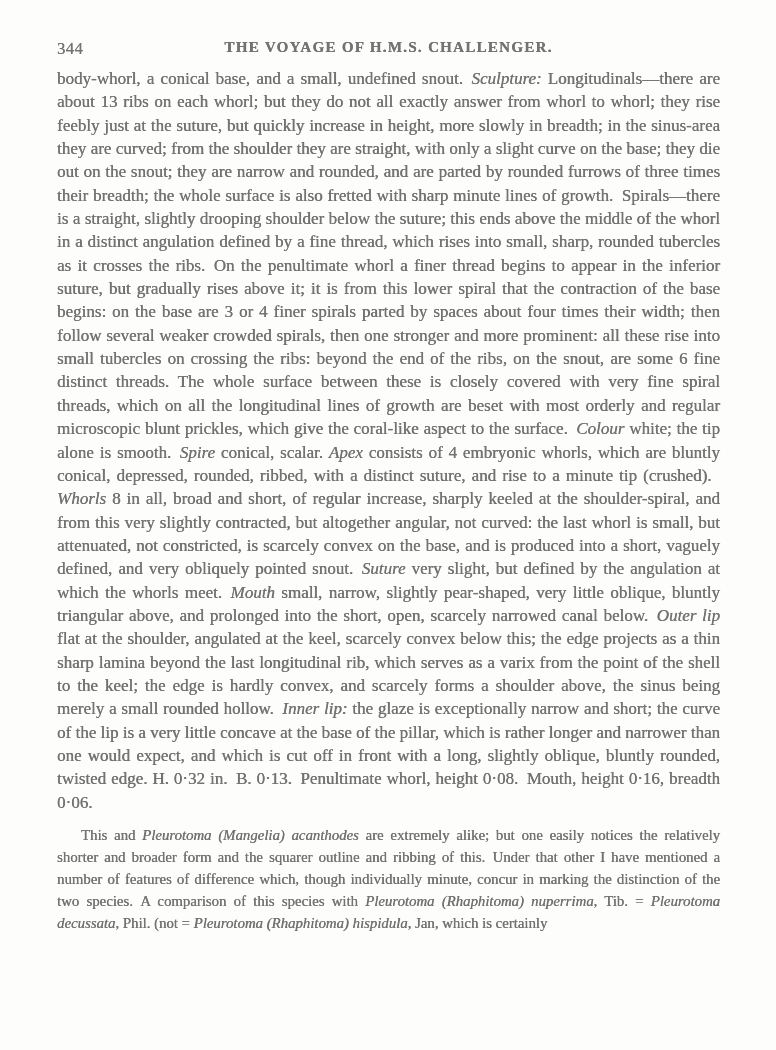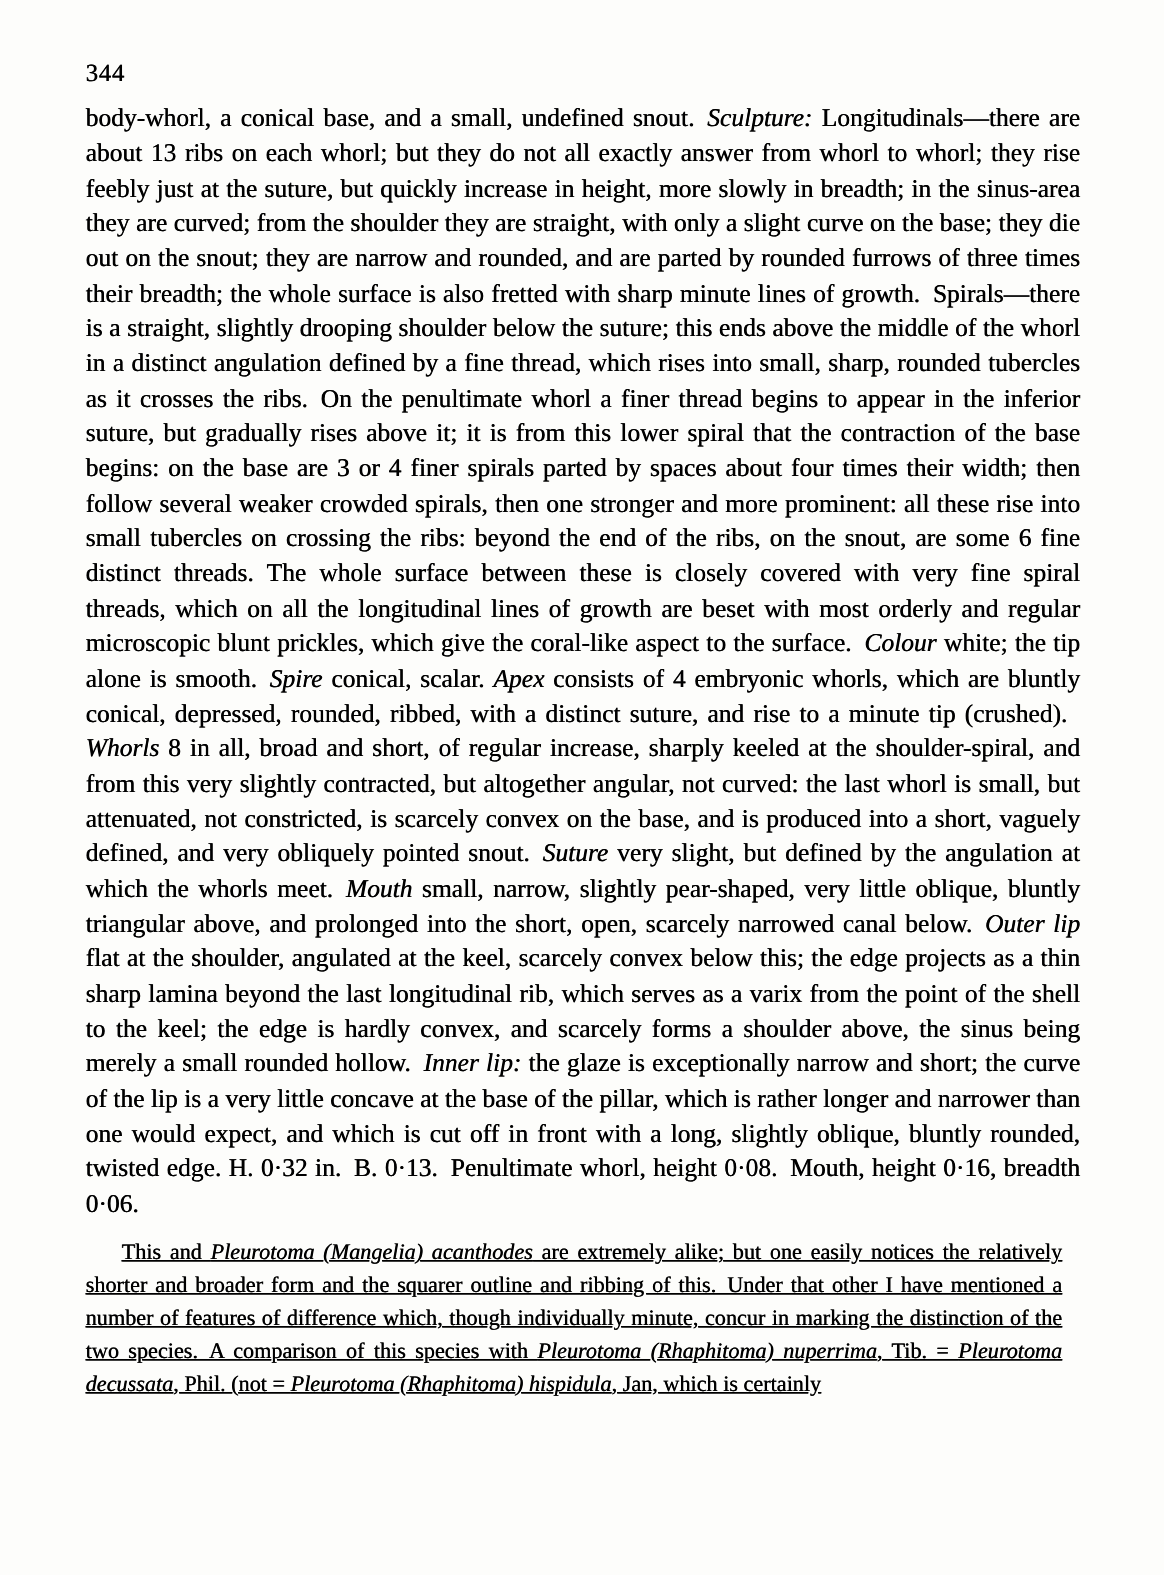--- a/index.html
+++ b/index.html
@@ -2,21 +2,21 @@
 <html><head>
 <meta charset="utf-8">
 <style>
   html, body { margin: 0; padding: 0; background: #ffffff; }
   .page {
     position: relative;
     width: 776px;
     height: 1050px;
     box-sizing: border-box;
     background: #fdfdfb;
-    color: #000000;
+    color: #737373;
     padding: 38px 56px 0 57px;
     font-family: "Liberation Serif", serif;
     text-shadow: 0.3px 0 0 currentColor; 
     overflow: hidden;
   }
   .running-head {
     position: relative;
     height: 22px;
     text-align: center;
   }
@@ -34,34 +34,34 @@
     letter-spacing: 1.3px;
   }
   .bodytext {
     margin: 7px 0 0 0;
     font-size: 17px;
     line-height: 23.35px;
     text-align: justify;
     hyphens: none;
   }
   .footnote {
-    margin: 11px 12px 0 0;
+    margin: 11px 0 0 0;
     font-size: 14.8px;
     line-height: 21.9px;
     text-align: justify;
     text-indent: 24px;
     hyphens: none;
-    text-decoration: underline;
   }
   .bodytext i, .footnote i { font-style: italic; }
 </style>
 </head>
 <body>
 
 <div class="page">
   <div class="running-head">
     <span class="page-num">344</span>
+    <span class="running-title">THE VOYAGE OF H.M.S. CHALLENGER.</span>
   </div>
 
   <p class="bodytext"><span>body-whorl, a conical base, and a small, undefined snout. </span><i>Sculpture: </i><span>Longitudinals—there are about 13 ribs on each whorl; but they do not all exactly answer from whorl to whorl; they rise feebly just at the suture, but quickly increase in height, more slowly in breadth; in the sinus-area they are curved; from the shoulder they are straight, with only a slight curve on the base; they die out on the snout; they are narrow and rounded, and are parted by rounded furrows of three times their breadth; the whole surface is also fretted with sharp minute lines of growth. Spirals—there is a straight, slightly drooping shoulder below the suture; this ends above the middle of the whorl in a distinct angulation defined by a fine thread, which rises into small, sharp, rounded tubercles as it crosses the ribs. On the penultimate whorl a finer thread begins to appear in the inferior suture, but gradually rises above it; it is from this lower spiral that the contraction of the base begins: on the base are 3 or 4 finer spirals parted by spaces about four times their width; then follow several weaker crowded spirals, then one stronger and more prominent: all these rise into small tubercles on crossing the ribs: beyond the end of the ribs, on the snout, are some 6 fine distinct threads. The whole surface between these is closely covered with very fine spiral threads, which on all the longitudinal lines of growth are beset with most orderly and regular microscopic blunt prickles, which give the coral-like aspect to the surface. </span><i>Colour</i><span> white; the tip alone is smooth. </span><i>Spire</i><span> conical, scalar. </span><i>Apex</i><span> consists of 4 embryonic whorls, which are bluntly conical, depressed, rounded, ribbed, with a distinct suture, and rise to a minute tip (crushed). </span><i>Whorls</i><span> 8 in all, broad and short, of regular increase, sharply keeled at the shoulder-spiral, and from this very slightly contracted, but altogether angular, not curved: the last whorl is small, but attenuated, not constricted, is scarcely convex on the base, and is produced into a short, vaguely defined, and very obliquely pointed snout. </span><i>Suture</i><span> very slight, but defined by the angulation at which the whorls meet. </span><i>Mouth</i><span> small, narrow, slightly pear-shaped, very little oblique, bluntly triangular above, and prolonged into the short, open, scarcely narrowed canal below. </span><i>Outer lip</i><span> flat at the shoulder, angulated at the keel, scarcely convex below this; the edge projects as a thin sharp lamina beyond the last longitudinal rib, which serves as a varix from the point of the shell to the keel; the edge is hardly convex, and scarcely forms a shoulder above, the sinus being merely a small rounded hollow. </span><i>Inner lip:</i><span> the glaze is exceptionally narrow and short; the curve of the lip is a very little concave at the base of the pillar, which is rather longer and narrower than one would expect, and which is cut off in front with a long, slightly oblique, bluntly rounded, twisted edge. H. 0·32 in. B. 0·13. Penultimate whorl, height 0·08. Mouth, height 0·16, breadth 0·06.</span></p>
 
   <p class="footnote"><span>This and </span><i>Pleurotoma (Mangelia) acanthodes</i><span> are extremely alike; but one easily notices the relatively shorter and broader form and the squarer outline and ribbing of this. Under that other I have mentioned a number of features of difference which, though individually minute, concur in marking the distinction of the two species. A comparison of this species with </span><i>Pleurotoma (Rhaphitoma) nuperrima</i><span>, Tib. = </span><i>Pleurotoma decussata</i><span>, Phil. (not = </span><i>Pleurotoma (Rhaphitoma) hispidula</i><span>, Jan, which is certainly</span></p>
 </div>
 
 </body></html>

